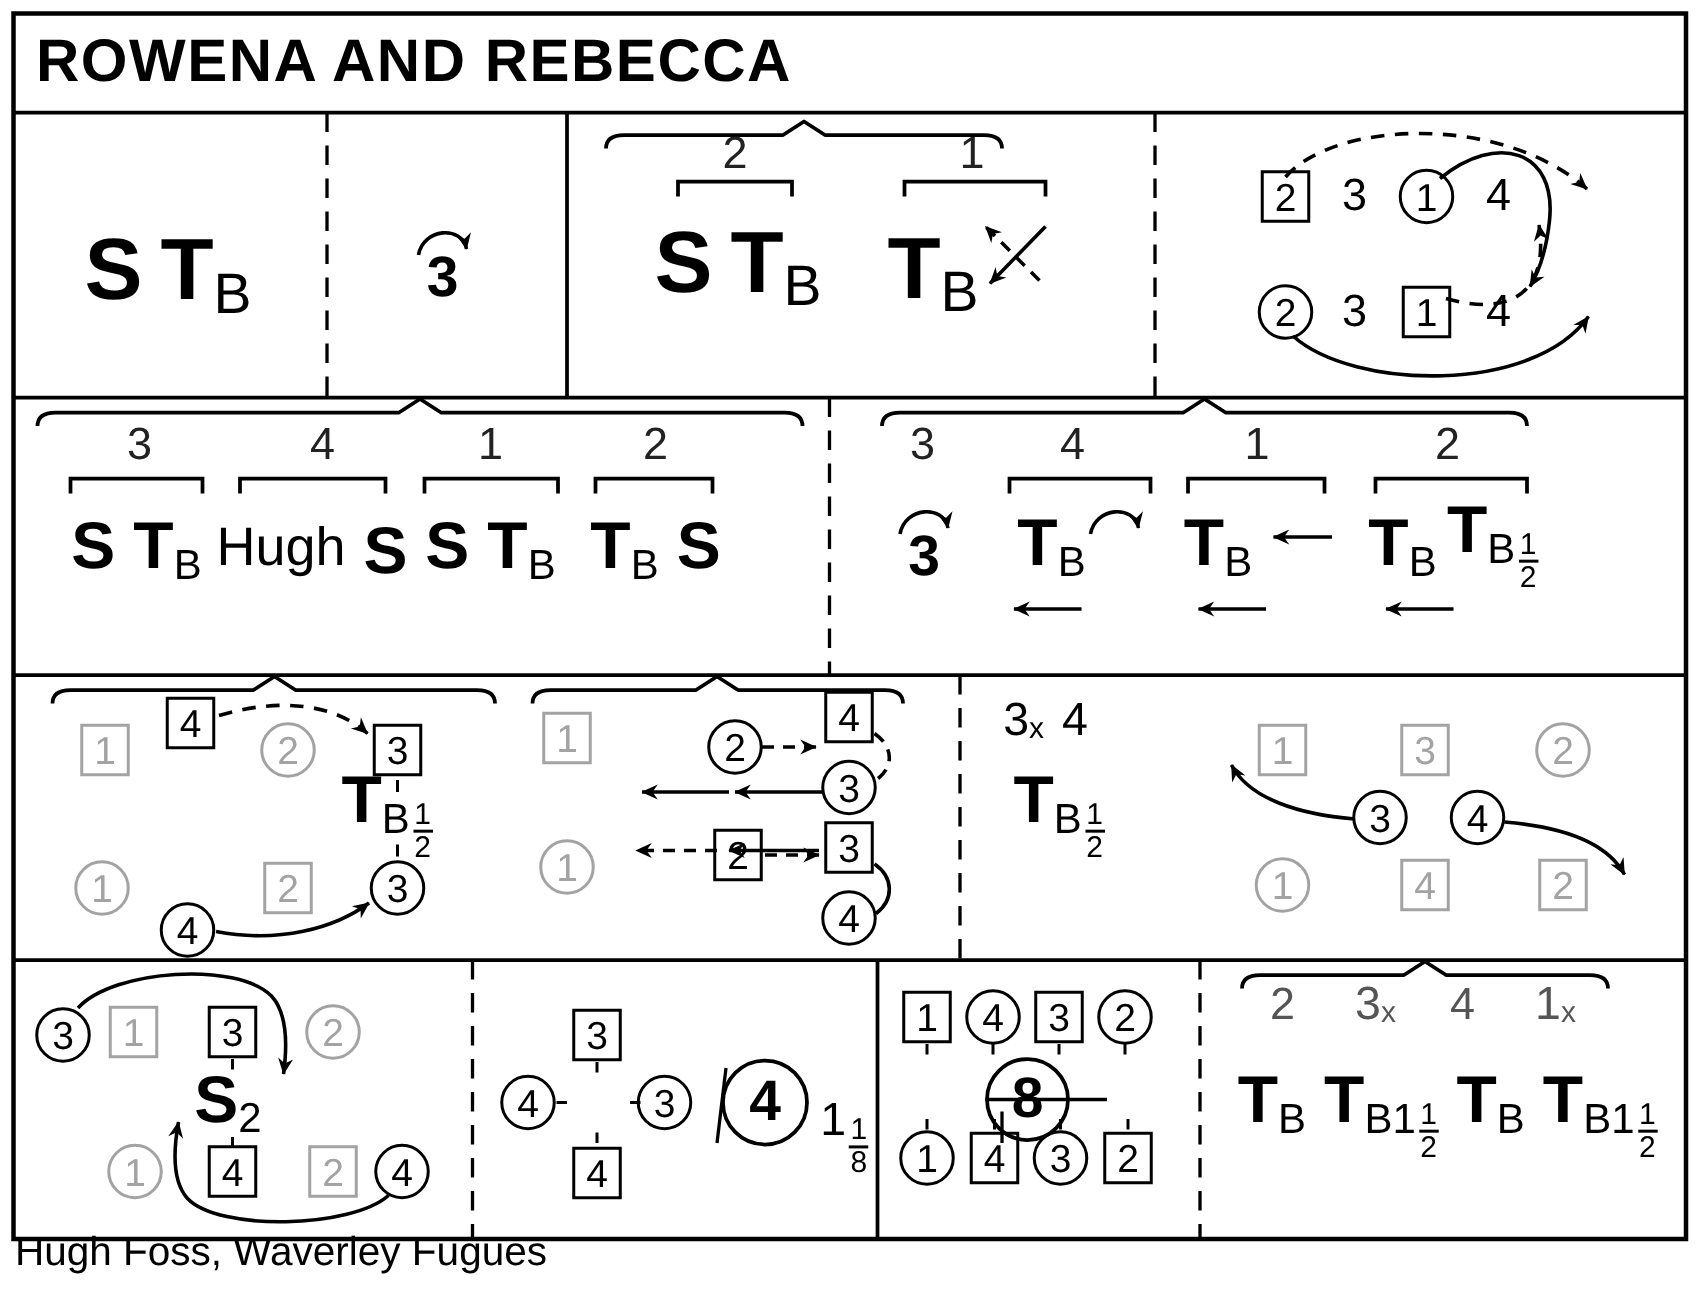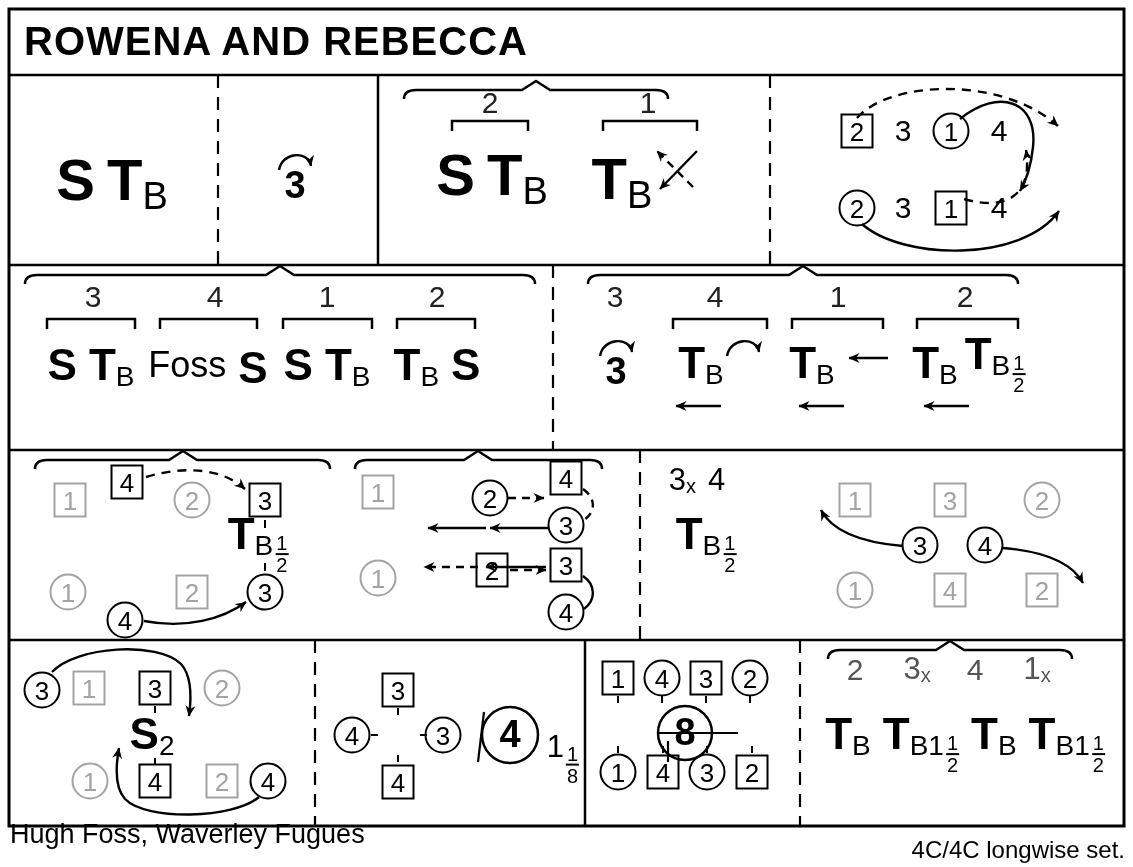--- a/index.html
+++ b/index.html
@@ -212,21 +212,21 @@
       </span>
       <span class="tok">
         <span class="pm">T</span>
         <span class="ps">
           <span>B</span>
         </span>
       </span>
     </div>
   <div class="phrase" style="left:208px;top:368px">
       <span class="tok reg">
-        <span class="pm">Foss</span>
+        <span class="pm">Hugh</span>
       </span>
       <span class="tok">
         <span class="pm">S</span>
       </span>
     </div>
   <div class="phrase" style="left:327px;top:368px">
       <span class="tok">
         <span class="pm">S</span>
       </span>
       <span class="tok">
@@ -455,15 +455,14 @@
           <span>B1</span>
           <span class="frac">
             <span>1</span>
             <span class="fd">2</span>
           </span>
         </span>
       </span>
     </div>
 
   <div class="footer-left">Hugh Foss, Waverley Fugues</div>
-  <div class="footer-right">4C/4C longwise set.</div>
 
 </div>
 
 </body></html>

